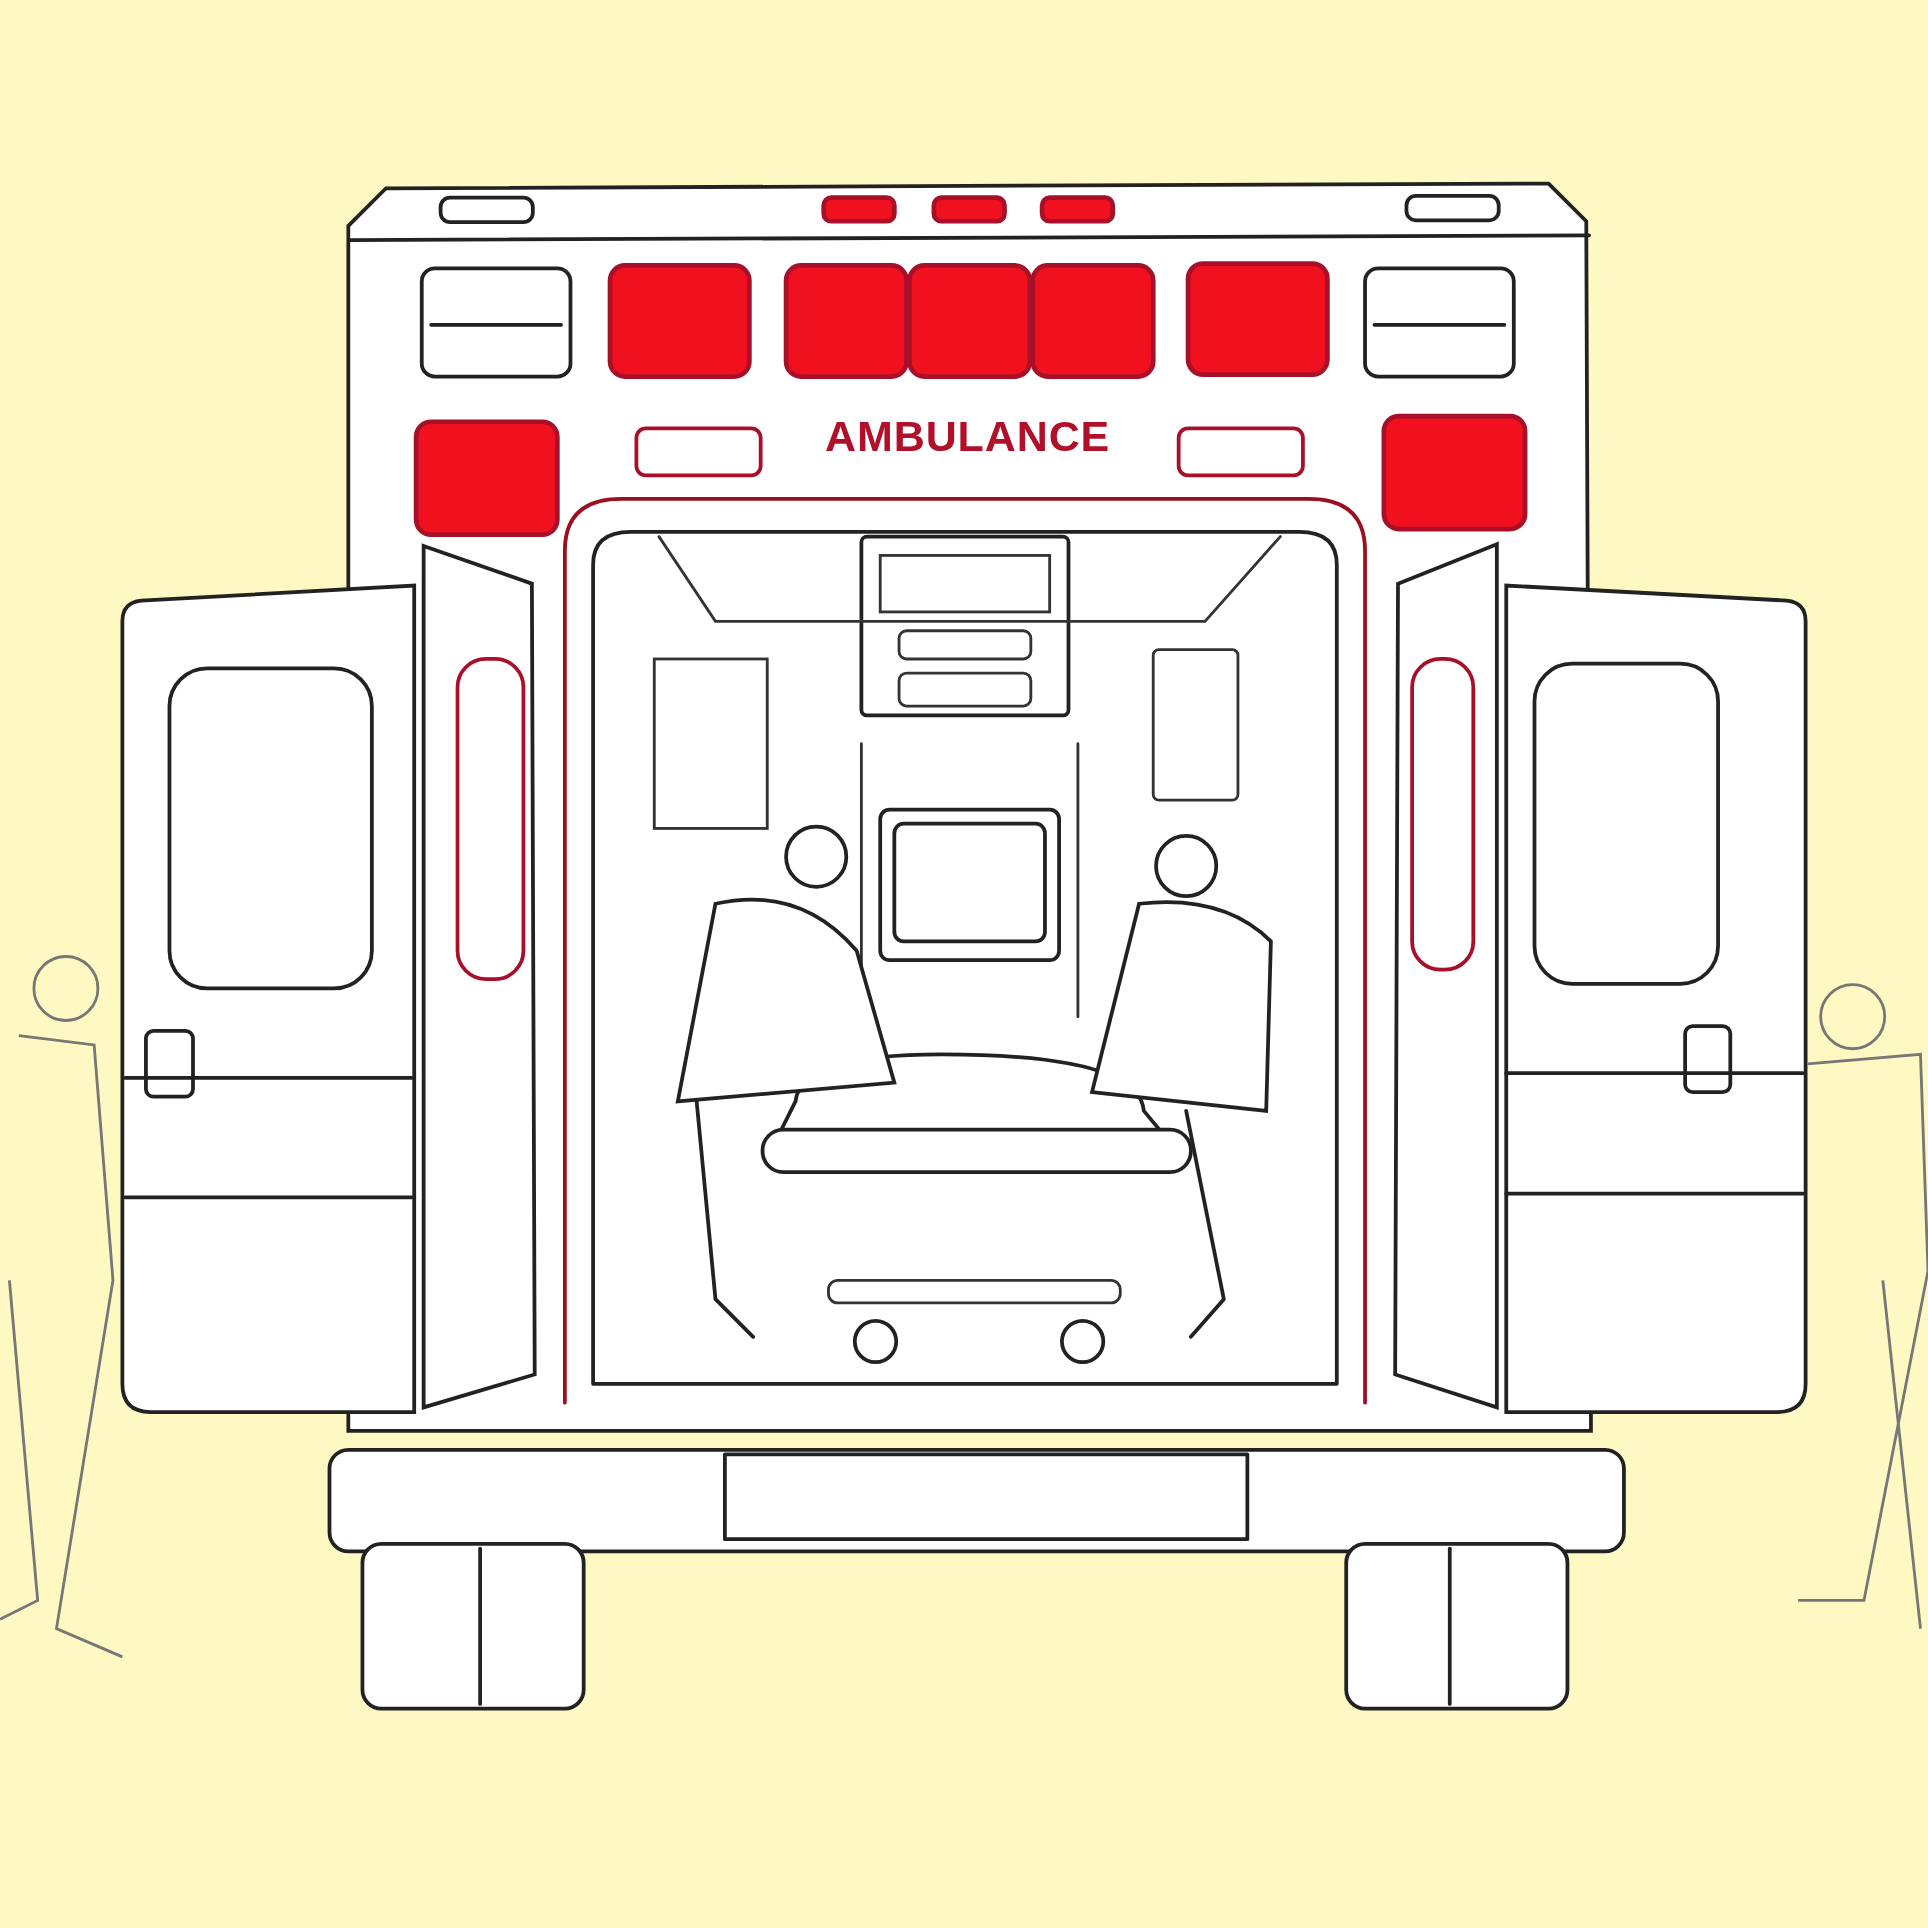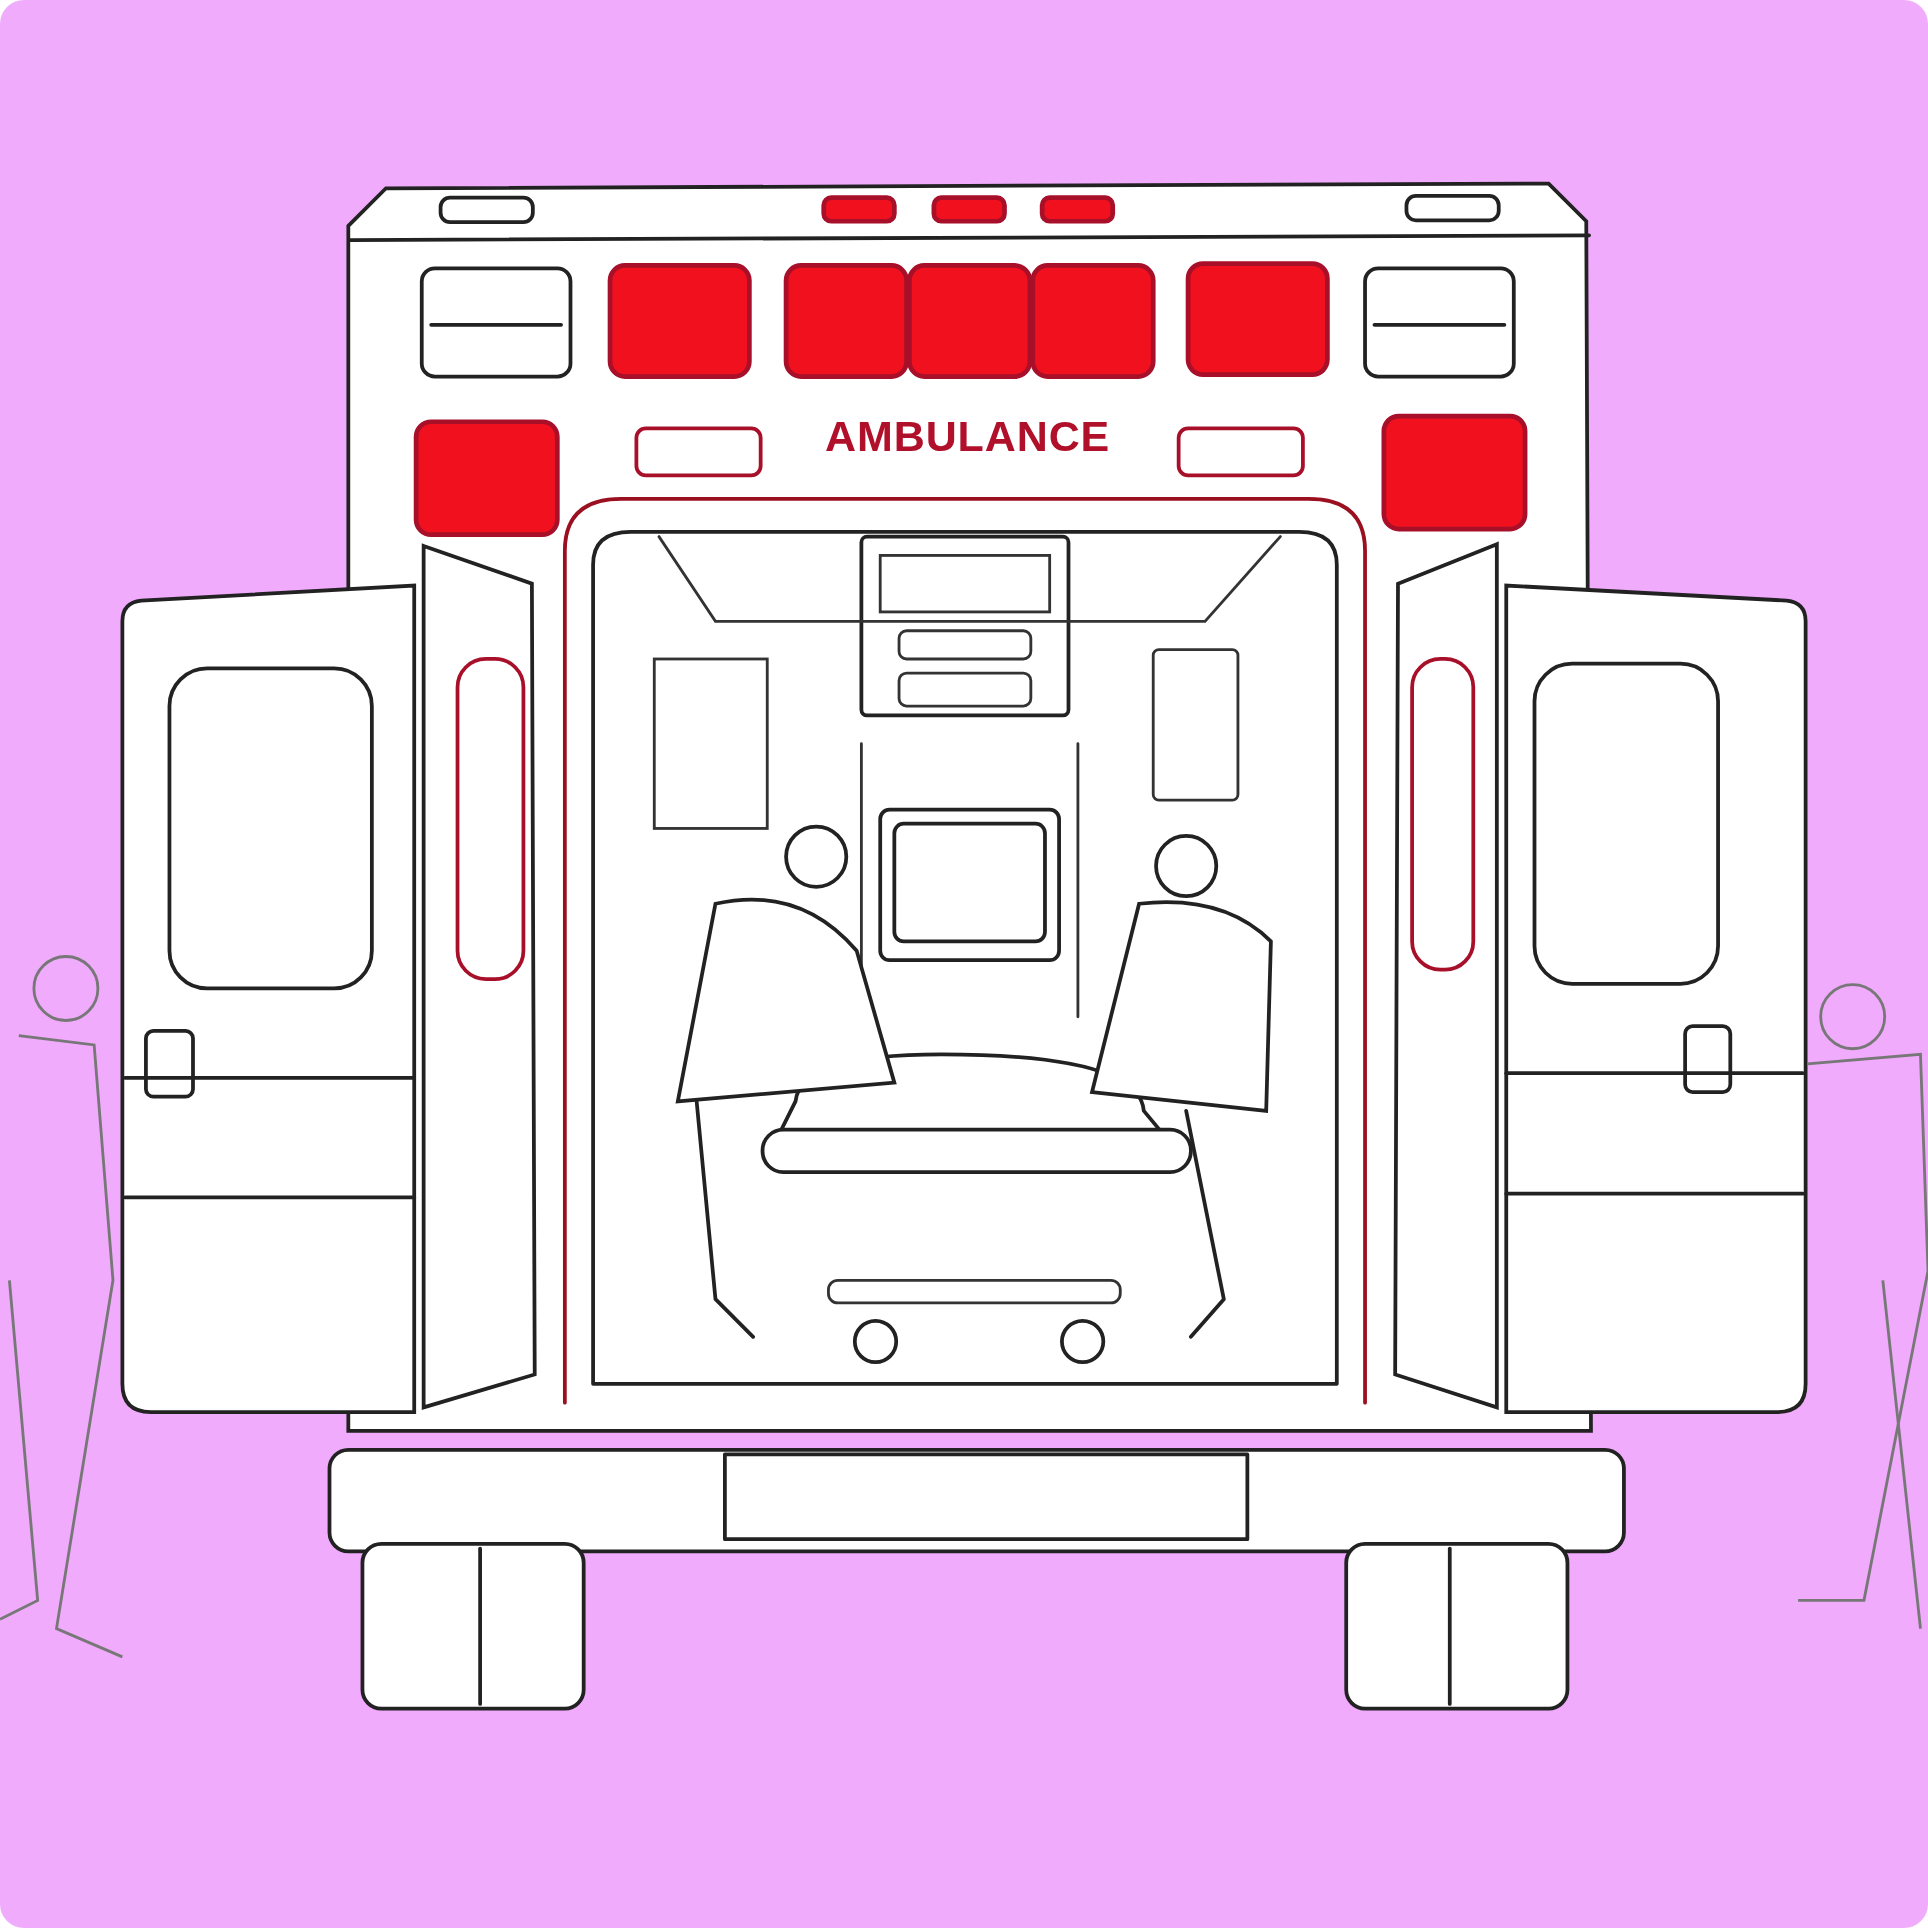--- a/index.html
+++ b/index.html
@@ -1,16 +1,16 @@
 <!DOCTYPE html>
 <html style="font-size:15px"><head>
 <meta charset="utf-8">
 <style>
 html,body{margin:0;padding:0;background:#fff;}
-#stage{position:relative;width:1928px;height:1928px;background:#f0abfc;overflow:hidden;border-radius:24px;}
+#stage{position:relative;width:1928px;height:1928px;background:#fef9c3;overflow:hidden;}
 svg{position:absolute;left:0;top:0;}
 .ln{fill:none;stroke:#222;stroke-width:4;stroke-linejoin:round;stroke-linecap:round;}
 .lt{fill:none;stroke:#333;stroke-width:3;stroke-linecap:round;}
 .wh{fill:#fff;stroke:#222;stroke-width:4;}
 .red{fill:#f0101e;stroke:#a8102a;stroke-width:5;}
 .redl{fill:none;stroke:#a8102a;stroke-width:4;}
 .grey{fill:none;stroke:#777;stroke-width:3;}
 #title{position:absolute;left:825px;top:412px;font-family:"Liberation Sans",sans-serif;font-weight:bold;font-size:43px;color:#b0102a;letter-spacing:0.9px;}
 </style>
 </head>

